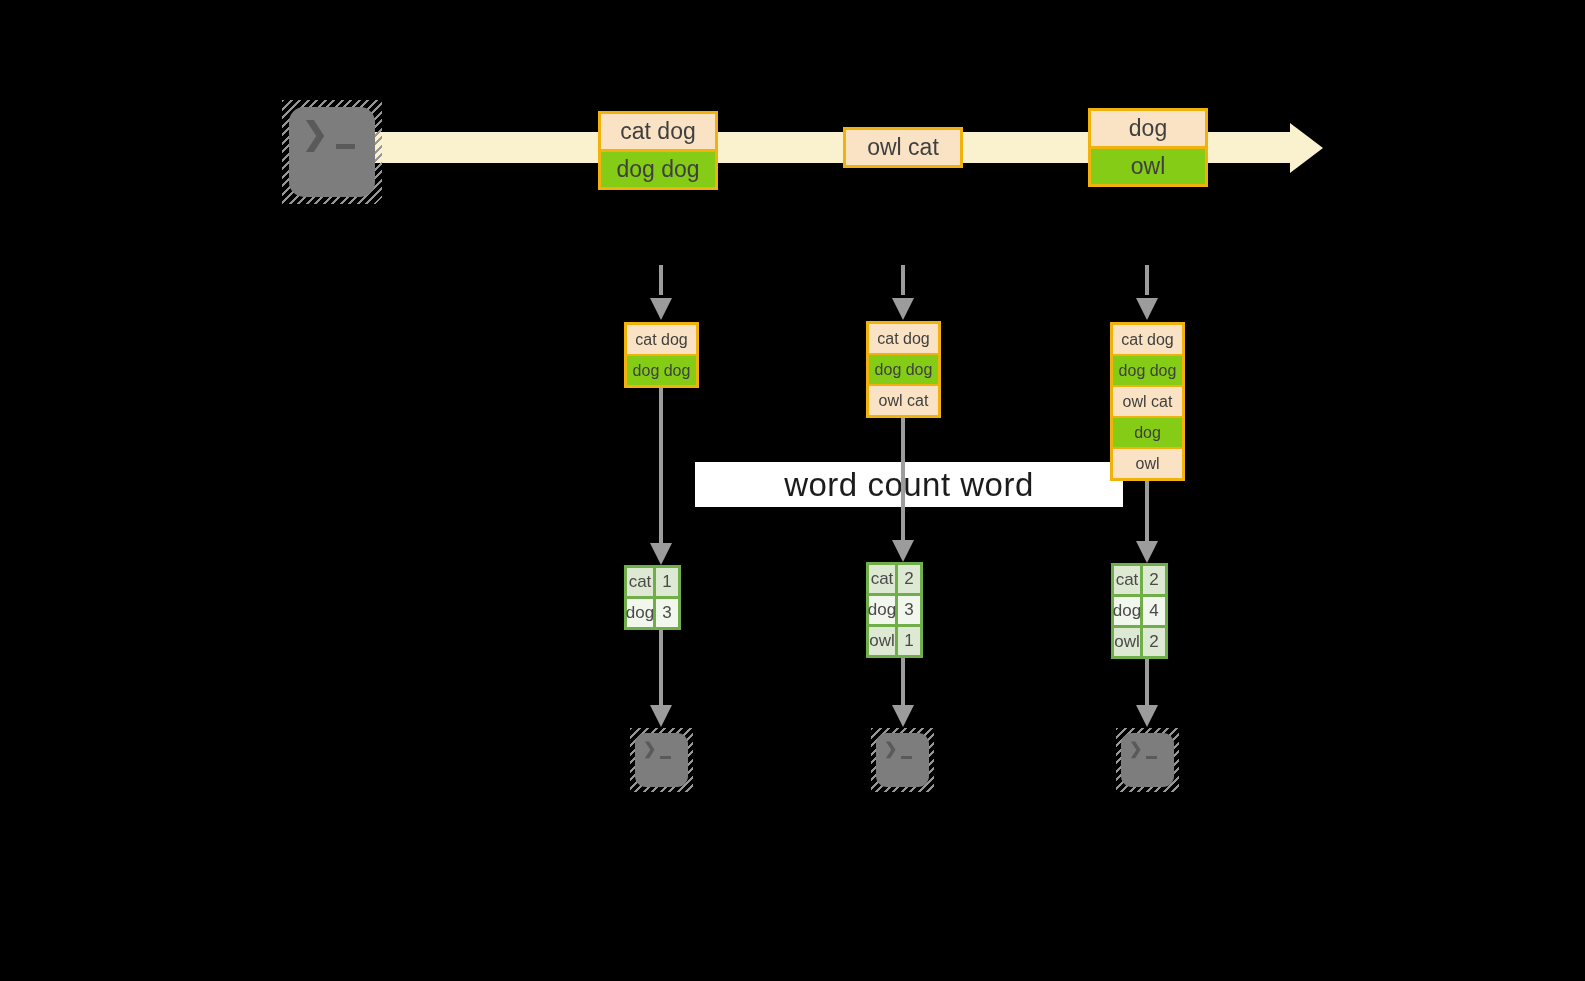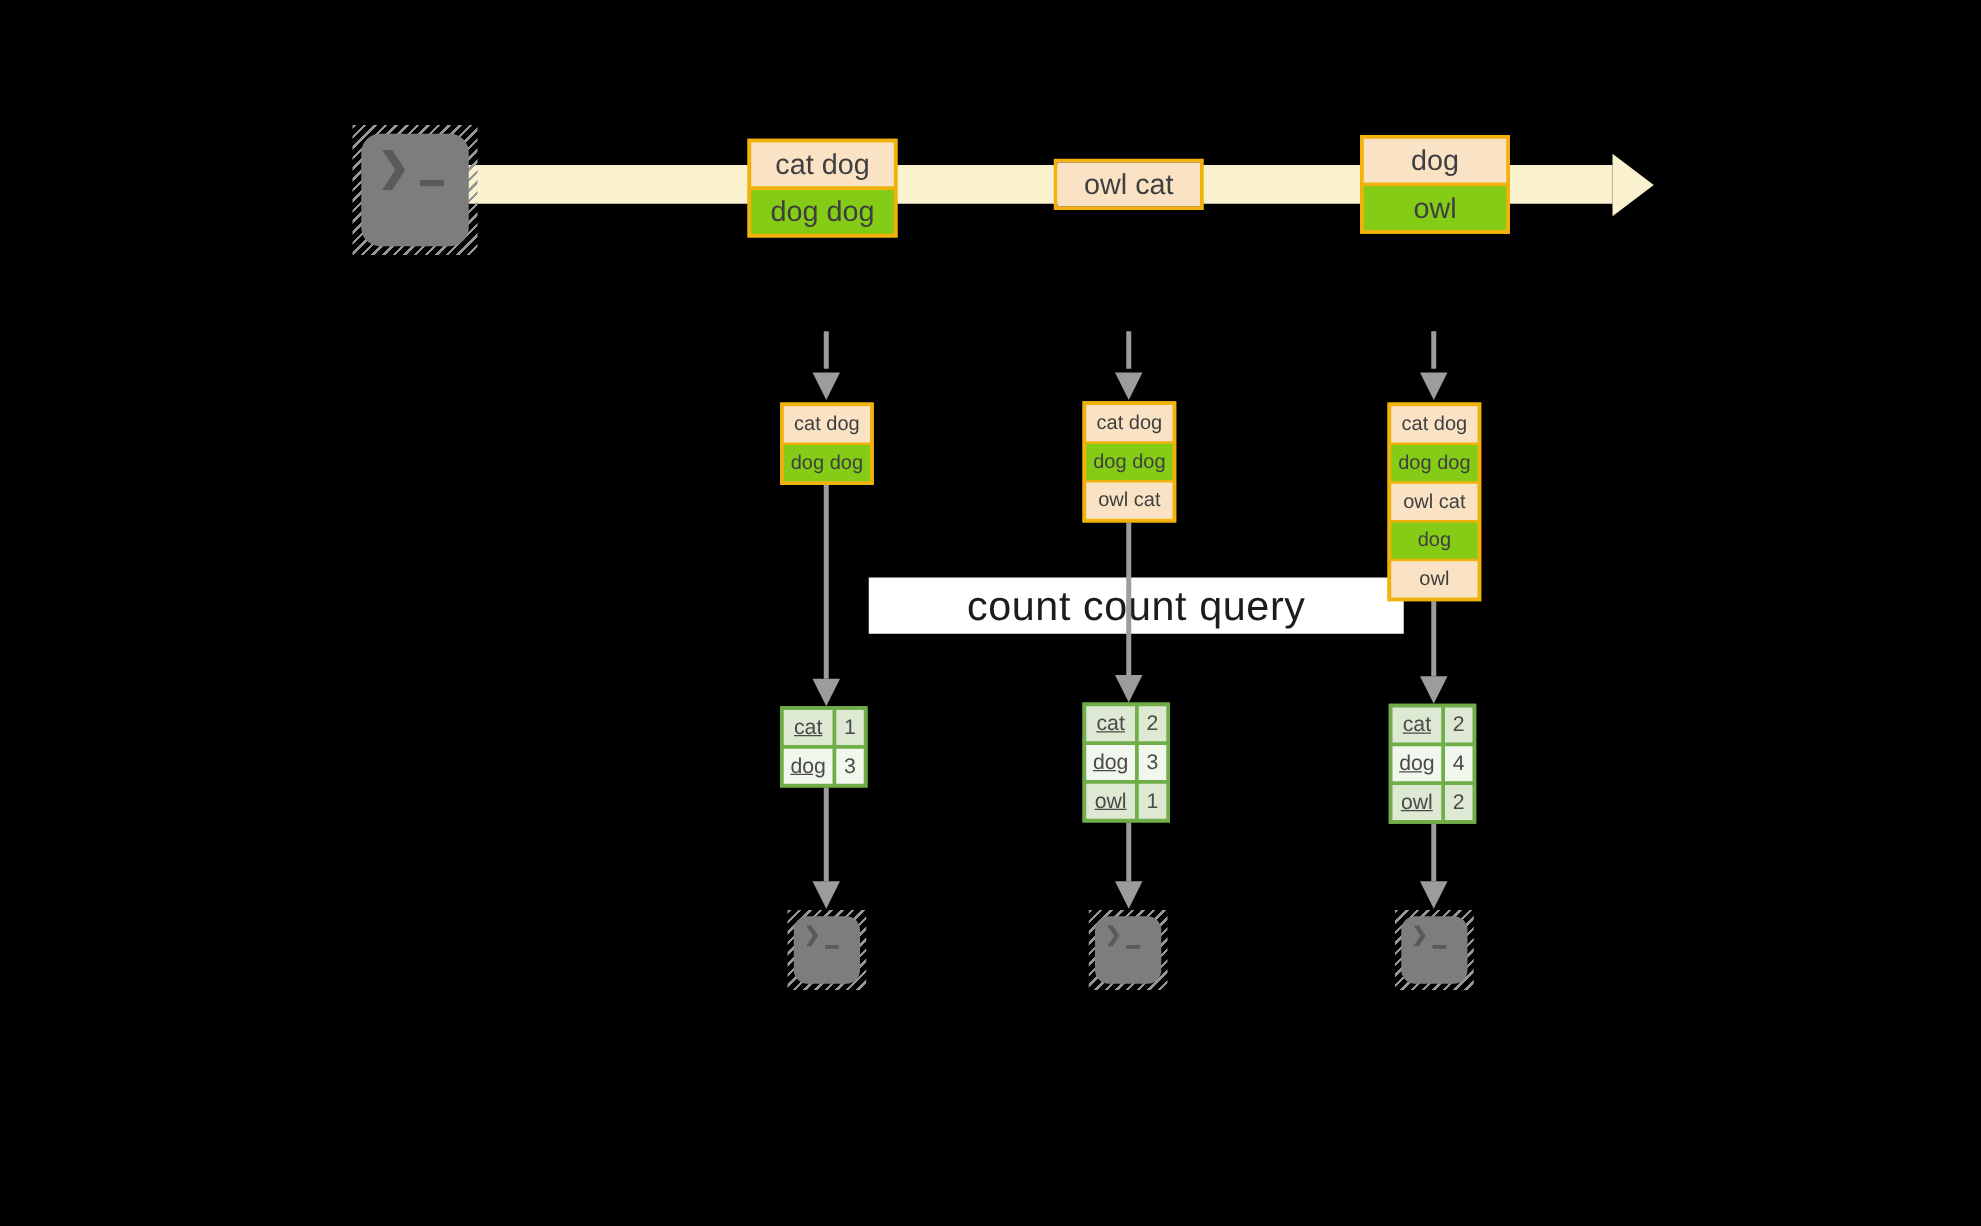--- a/index.html
+++ b/index.html
@@ -49,21 +49,21 @@
   .banner { left:695px; top:462px; width:428px; height:45px; background:#ffffff; z-index:4;
             display:flex; align-items:center; justify-content:center;
             font-size:33px; color:#1c1c1c; letter-spacing:0.5px; }
 
   
   .count-table { border:3px solid #6fae49; background:#6fae49; z-index:6; }
   .count-row { display:flex; }
   .count-row + .count-row { margin-top:3px; }
   .cell { height:28px; display:flex; align-items:center; justify-content:center;
           font-size:17px; color:#4a4a4a; }
-  .cell.word  { width:39px;text-decoration:underline; }
+  .cell.word  { width:26px; }
   .cell.count { width:22px; margin-left:3px; }
   .row-dark  .cell { background:#dde9d2; }
   .row-light .cell { background:#f2f7ee; }
 
   
   .vline { width:4px; background:#9c9c9c; z-index:5; }
   .head-down { width:0; height:0; z-index:5;
     border-left:11px solid transparent; border-right:11px solid transparent;
     border-top:22px solid #9c9c9c; }
 </style>
@@ -112,21 +112,21 @@
   </div>
   <div class="abs stack" style="left:1110px; top:322px;">
     <div class="stack-row fill-dark">cat dog</div>
     <div class="stack-row fill-light">dog dog</div>
     <div class="stack-row fill-dark">owl cat</div>
     <div class="stack-row fill-light">dog</div>
     <div class="stack-row fill-dark">owl</div>
   </div>
 
   <div class="abs banner">
-    <span>count count query</span>
+    <span>word count word</span>
   </div>
 
   <div class="abs vline" style="left:659px; top:388px; height:155px;"></div>
   <div class="abs head-down" style="left:650px; top:543px;"></div>
   <div class="abs vline" style="left:901px; top:418px; height:122px;"></div>
   <div class="abs head-down" style="left:892px; top:540px;"></div>
   <div class="abs vline" style="left:1145px; top:481px; height:60px;"></div>
   <div class="abs head-down" style="left:1136px; top:541px;"></div>
 
   <div class="abs count-table" style="left:624px; top:565px;">

